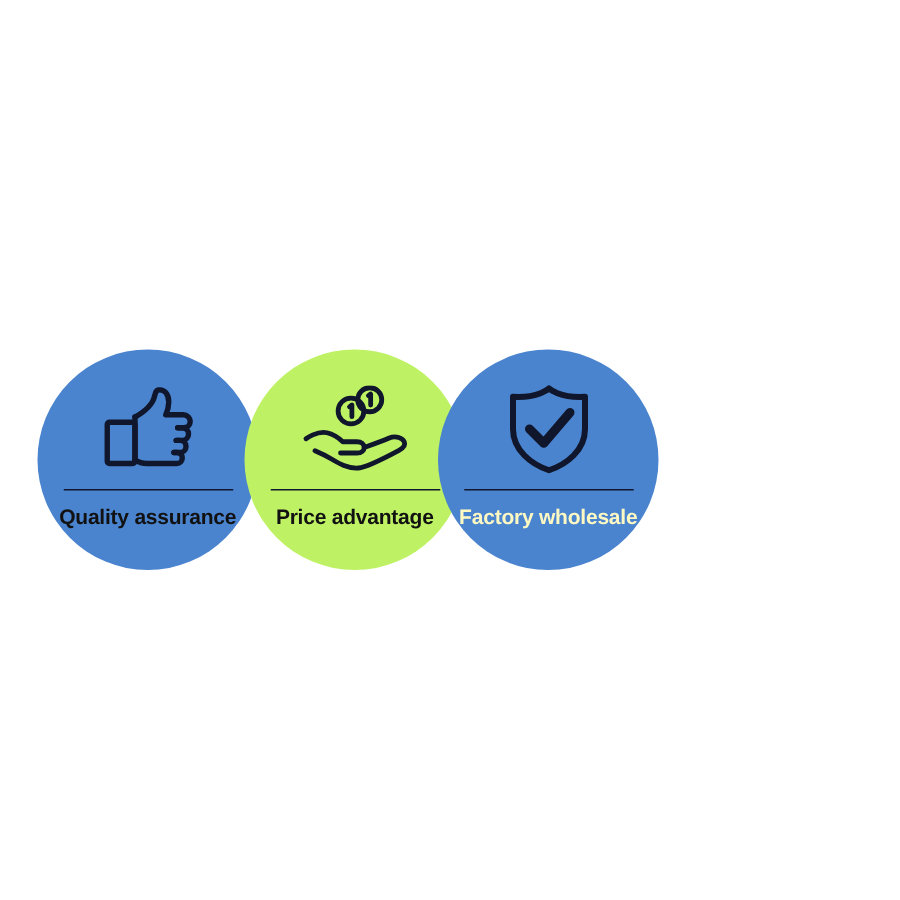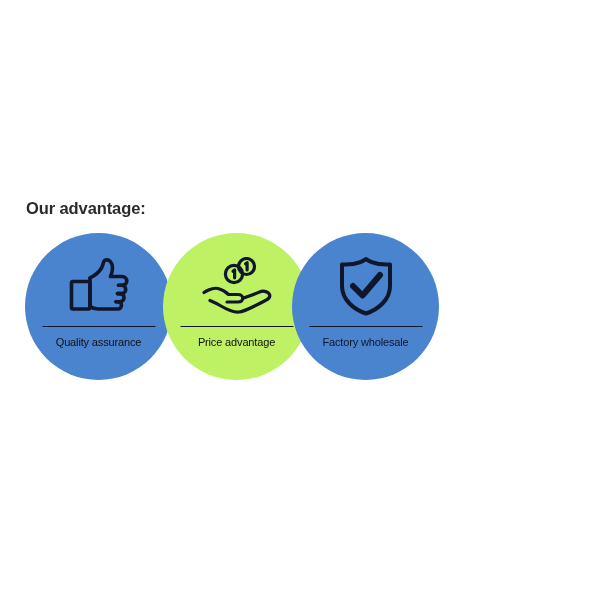--- a/index.html
+++ b/index.html
@@ -78,33 +78,32 @@
     height: 0;
     border-top: 1.6px solid #10162b;
   }
 
   .circle-label {
     position: absolute;
     left: -14px;
     right: -14px;
     top: 103px;
     text-align: center;
-    font-size: 11px;
-    font-weight: normal;
+    font-size: 14px;
+    font-weight: bold;
     color: #111111;
     white-space: nowrap;
     letter-spacing: -0.15px;
   }
 </style>
 </head>
 <body style="background: rgb(255, 255, 255);">
 
 <div id="advantage-section">
 
-  <div id="section-title" style="color: rgb(43, 43, 43);">Our advantage:</div>
 
   <div id="circles-row">
 
     <div class="advantage-circle c0" style="background: rgb(74, 131, 206);">
       <div class="circle-icon">
         <svg width="62" height="58" viewBox="0 0 62 58" fill="none">
           <g stroke="#10162b" stroke-width="3.6" stroke-linejoin="round" stroke-linecap="round" fill="none">
             <path d="M22 21 C22 21 30 17 33.5 11 C36 6.7 34.8 3.5 37.5 3 C41.5 2.3 44.5 5.5 44.5 11 C44.5 15 42.5 19.5 42.5 19.5 L54 19.5 C57 19.5 58.8 21.8 58.8 24 C58.8 26.2 57 28.2 54.5 28.2 L50.5 28.2"></path>
             <path d="M50.5 28.2 L53.5 28.2 C56 28.2 57.7 30.2 57.7 32.4 C57.7 34.6 56 36.6 53.5 36.6 L49.5 36.6"></path>
             <path d="M49.5 36.6 L52 36.6 C54.3 36.6 56 38.5 56 40.6 C56 42.8 54.3 44.7 52 44.7 L48 44.7"></path>
@@ -138,18 +137,18 @@
     <div class="advantage-circle c2" style="background: rgb(74, 131, 206);">
       <div class="circle-icon">
         <svg width="58" height="60" viewBox="0 0 58 60" fill="none">
           <g stroke="#10162b" stroke-width="4" stroke-linejoin="round" stroke-linecap="round" fill="none">
             <path d="M29 3 C29 3 22 9.5 5 8.5 L5 30 C5 44 17 53.5 29 57.5 C41 53.5 53 44 53 30 L53 8.5 C36 9.5 29 3 29 3 Z"></path>
             <path d="M16 30 L25.5 39.5 L43 19" stroke-width="6"></path>
           </g>
         </svg>
       </div>
       <div class="circle-divider" style="border-top-color: rgb(16, 22, 43);"></div>
-      <div class="circle-label" style="color: #0f172a;">Factory wholesale</div>
+      <div class="circle-label" style="color: #fef9c3;">Factory wholesale</div>
     </div>
 
 
   </div>
 </div>
 
 </body></html>

